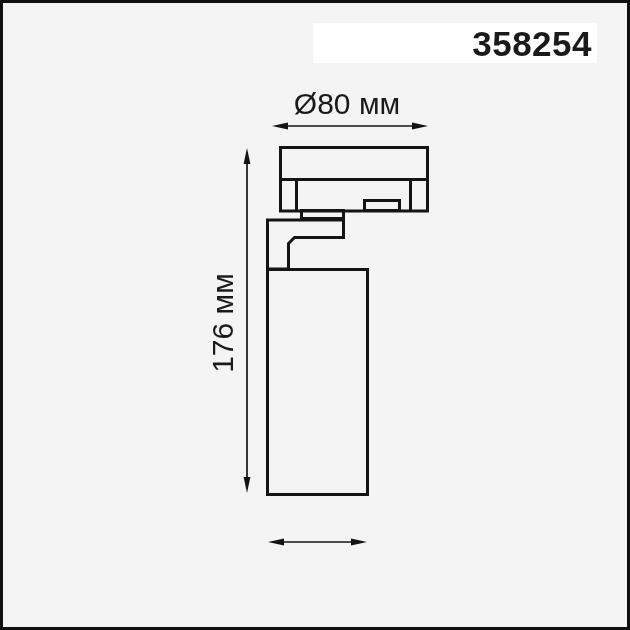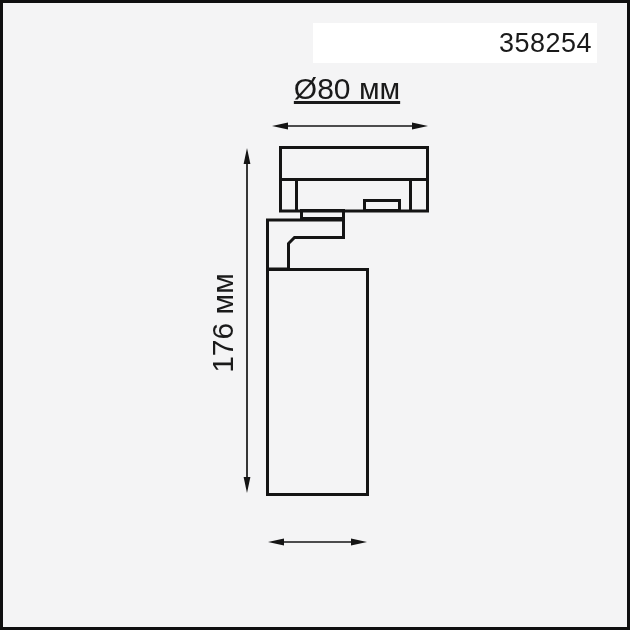--- a/index.html
+++ b/index.html
@@ -36,22 +36,22 @@
     position: absolute;
     left: 310px; top: 20px;
     width: 284px; height: 40px;
     background: var(--codebox);
     display: flex;
     align-items: center;
     justify-content: flex-end;
     padding-right: 5px;
   }
   .code-text {
-    font-size: 27px;
-    font-weight: normal;
+    font-size: 35px;
+    font-weight: bold;
     color: var(--text);
     letter-spacing: 0.5px;
     line-height: 1;
   }
 
   .dim-label {
     position: absolute;
     font-size: 30px;
     color: var(--text);
     white-space: nowrap;
@@ -100,18 +100,18 @@
       <line class="dim" x1="277" y1="539" x2="352" y2="539"></line>
       <polygon class="head" points="265,539 281,535.6 281,542.4"></polygon>
       <polygon class="head" points="364,539 348,535.6 348,542.4"></polygon>
     </g>
   </svg>
 
   <div class="code-box">
     <span class="code-text">358254</span>
   </div>
 
-  <div class="dim-label" style="left:344px; top:86px;text-decoration:underline;">Ø80 мм</div>
+  <div class="dim-label" style="left:344px; top:101px;">Ø80 мм</div>
 
   <div class="dim-label rot" style="left:220px; top:320px;">176 мм</div>
 
 
 </div>
 
 </body></html>

